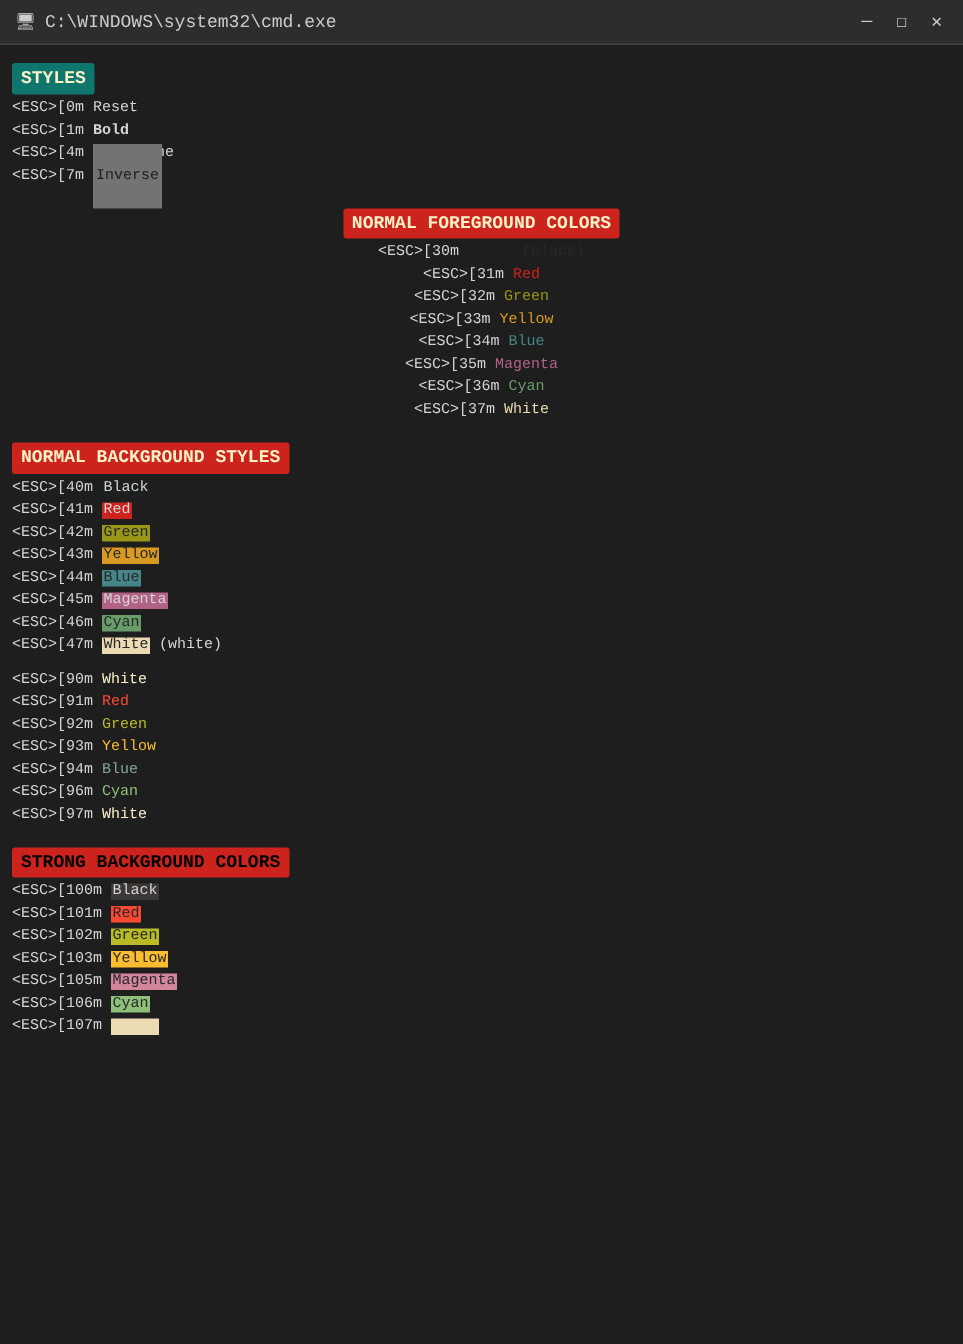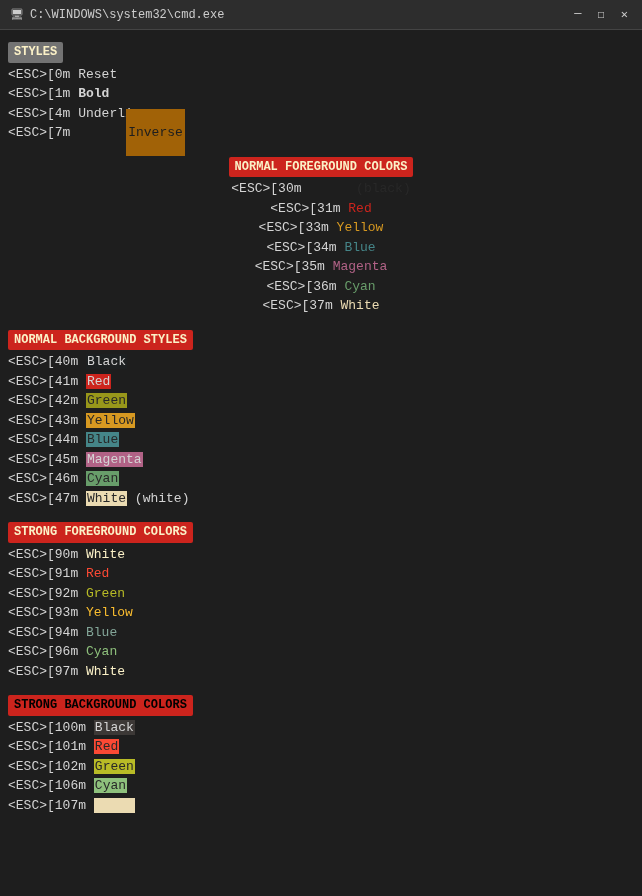--- a/index.html
+++ b/index.html
@@ -46,21 +46,21 @@
       padding: 1px 6px;
       border-radius: 2px;
       margin-bottom: 2px;
       margin-top: 6px;
       font-size: 12px;
       font-weight: bold;
     }
     .line {
       display: block;
       white-space: pre;
-      font-size: 13px;
+      font-size: 10px;
       line-height: 1.5;
       color: #d4d4d4;
     }
     
     .fg-black { color: #282828; }
     .fg-red { color: #cc241d; }
     .fg-green { color: #98971a; }
     .fg-yellow { color: #d79921; }
     .fg-blue { color: #458588; }
     .fg-magenta { color: #b16286; }
@@ -88,23 +88,23 @@
     .bg-strong-red { background: #fb4934; color: #282828; padding: 0 1px; }
     .bg-strong-green { background: #b8bb26; color: #282828; padding: 0 1px; }
     .bg-strong-yellow { background: #fabd2f; color: #282828; padding: 0 1px; }
     .bg-strong-blue { background: #83a598; color: #282828; padding: 0 1px; }
     .bg-strong-magenta { background: #d3869b; color: #282828; padding: 0 1px; }
     .bg-strong-cyan { background: #8ec07c; color: #282828; padding: 0 1px; }
     .bg-strong-white { background: #ebdbb2; color: #282828; padding: 0 1px; }
     
     .style-bold { font-weight: bold; margin-top: 12px; }
     .style-underline { }
-    .style-inverse { background: #a16207; color: #1e1e1e; padding: 16px 2px; margin-left: 48px; }
+    .style-inverse { background: #737373; color: #1e1e1e; padding: 16px 2px; }
     
-    .hdr-styles { background: #737373; color: #fbf1c7; }
+    .hdr-styles { background: #0f766e; color: #fbf1c7; }
     .hdr-normal-fg { background: #cc241d; color: #fbf1c7; }
     .hdr-normal-bg { background: #cc241d; color: #fbf1c7; }
     .hdr-strong-fg { background: #cc241d; color: #fbf1c7; }
     .hdr-strong-bg { background: #cc241d; color: #000000; }
   </style>
 </head>
 <body>
 
 <div class="title-bar">
   <div class="title-bar-left">
@@ -125,52 +125,54 @@
     <span class="line">&lt;ESC&gt;[0m Reset</span>
     <span class="line">&lt;ESC&gt;[1m <span class="style-bold">Bold</span></span>
     <span class="line">&lt;ESC&gt;[4m <span class="style-underline">Underline</span></span>
     <span class="line">&lt;ESC&gt;[7m <span class="style-inverse">Inverse</span></span>
   </div>
 
   <div style="margin-top:8px;text-align:center;">
     <span class="section-label hdr-normal-fg">NORMAL FOREGROUND COLORS</span>
     <span class="line">&lt;ESC&gt;[30m <span class="fg-black">&nbsp;&nbsp;&nbsp;&nbsp;&nbsp;&nbsp;(black)</span></span>
     <span class="line">&lt;ESC&gt;[31m <span class="fg-red">Red</span></span>
+    <span class="line">&lt;ESC&gt;[32m <span class="fg-green">Green</span></span>
     <span class="line">&lt;ESC&gt;[33m <span class="fg-yellow">Yellow</span></span>
     <span class="line">&lt;ESC&gt;[34m <span class="fg-blue">Blue</span></span>
     <span class="line">&lt;ESC&gt;[35m <span class="fg-magenta">Magenta</span></span>
     <span class="line">&lt;ESC&gt;[36m <span class="fg-cyan">Cyan</span></span>
     <span class="line">&lt;ESC&gt;[37m <span class="fg-white">White</span></span>
   </div>
 
   <div style="margin-top:8px;">
     <span class="section-label hdr-normal-bg">NORMAL BACKGROUND STYLES</span>
     <span class="line">&lt;ESC&gt;[40m <span class="bg-black">Black</span></span>
     <span class="line">&lt;ESC&gt;[41m <span class="bg-red">Red</span></span>
     <span class="line">&lt;ESC&gt;[42m <span class="bg-green">Green</span></span>
     <span class="line">&lt;ESC&gt;[43m <span class="bg-yellow">Yellow</span></span>
     <span class="line">&lt;ESC&gt;[44m <span class="bg-blue">Blue</span></span>
     <span class="line">&lt;ESC&gt;[45m <span class="bg-magenta">Magenta</span></span>
     <span class="line">&lt;ESC&gt;[46m <span class="bg-cyan">Cyan</span></span>
     <span class="line">&lt;ESC&gt;[47m <span class="bg-white">White</span> (white)</span>
   </div>
 
   <div style="margin-top:8px;">
-    <span class="section-label hdr-strong-fg">STRONG FOREGROUND COLORS</span>
     <span class="line">&lt;ESC&gt;[90m <span class="fg-strong-white">White</span></span>
     <span class="line">&lt;ESC&gt;[91m <span class="fg-strong-red">Red</span></span>
     <span class="line">&lt;ESC&gt;[92m <span class="fg-strong-green">Green</span></span>
     <span class="line">&lt;ESC&gt;[93m <span class="fg-strong-yellow">Yellow</span></span>
     <span class="line">&lt;ESC&gt;[94m <span class="fg-strong-blue">Blue</span></span>
     <span class="line">&lt;ESC&gt;[96m <span class="fg-strong-cyan">Cyan</span></span>
     <span class="line">&lt;ESC&gt;[97m <span class="fg-strong-white">White</span></span>
   </div>
 
   <div style="margin-top:8px;">
     <span class="section-label hdr-strong-bg">STRONG BACKGROUND COLORS</span>
     <span class="line">&lt;ESC&gt;[100m <span class="bg-strong-black">Black</span></span>
     <span class="line">&lt;ESC&gt;[101m <span class="bg-strong-red">Red</span></span>
     <span class="line">&lt;ESC&gt;[102m <span class="bg-strong-green">Green</span></span>
+    <span class="line">&lt;ESC&gt;[103m <span class="bg-strong-yellow">Yellow</span></span>
+    <span class="line">&lt;ESC&gt;[105m <span class="bg-strong-magenta">Magenta</span></span>
     <span class="line">&lt;ESC&gt;[106m <span class="bg-strong-cyan">Cyan</span></span>
     <span class="line">&lt;ESC&gt;[107m <span class="bg-strong-white">&nbsp;&nbsp;&nbsp;&nbsp;&nbsp;</span></span>
   </div>
 
 </div>
 
 </body></html>

